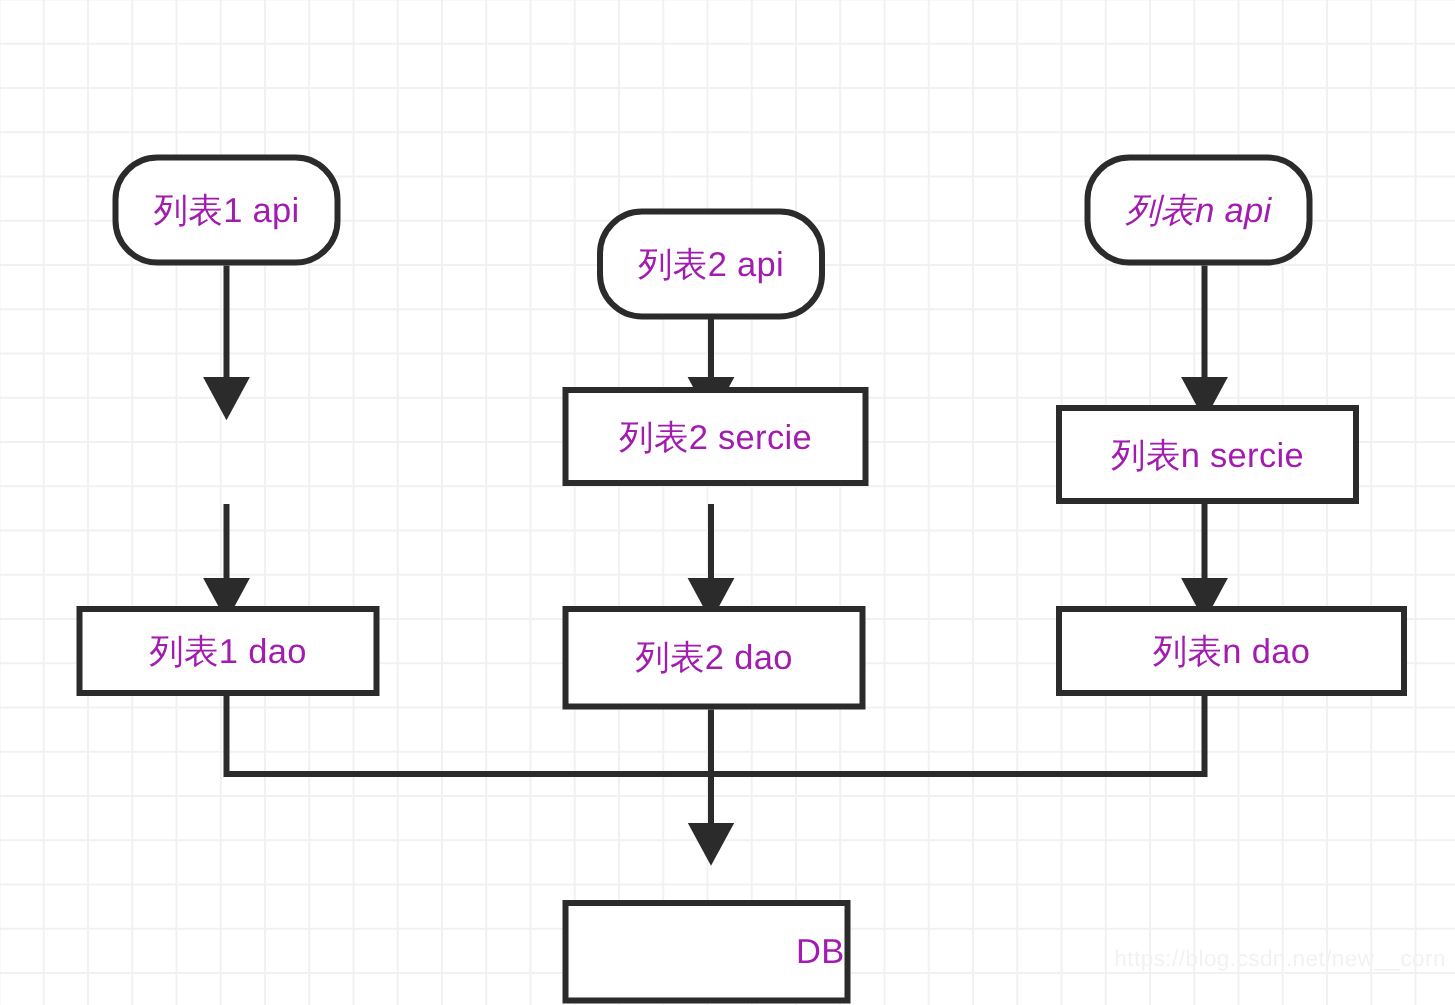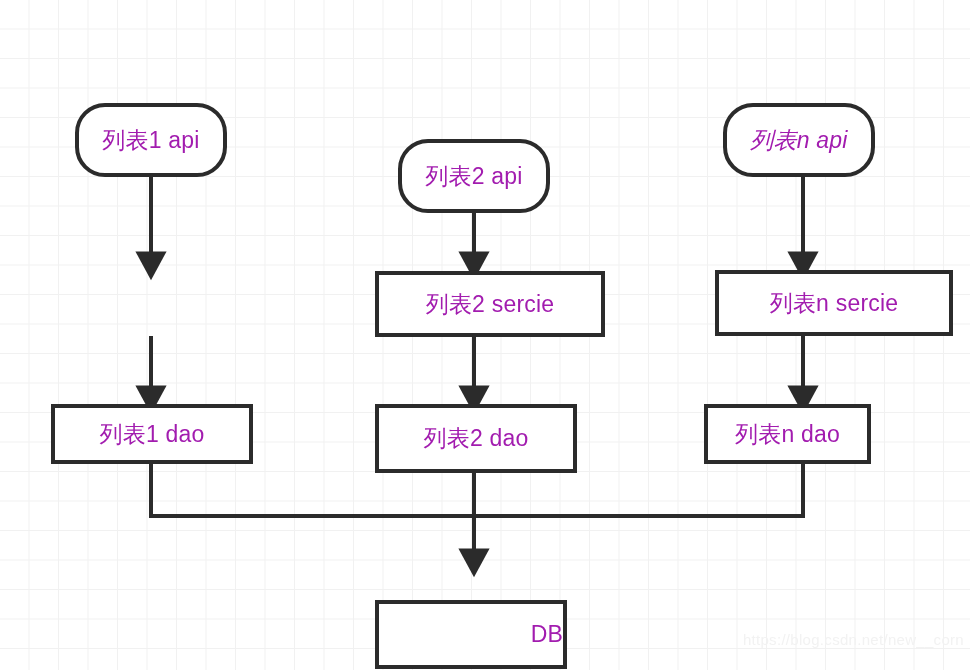--- a/index.html
+++ b/index.html
@@ -92,34 +92,34 @@
   <div class="node rounded" style="left:75px;  top:103px; width:152px; height:74px;">
     <span class="node-label">列表1 api</span>
   </div>
   <div class="node rounded" style="left:398px; top:103px; width:152px; height:74px;margin-top:36px;">
     <span class="node-label">列表2 api</span>
   </div>
   <div class="node rounded" style="left:723px; top:103px; width:152px; height:74px;font-style:italic;">
     <span class="node-label">列表n api</span>
   </div>
 
-  <div class="node" style="left:375px; top:271px; width:230px; height:66px;">
+  <div class="node" style="left:375px; top:258px; width:204px; height:66px;">
     <span class="node-label">列表2 sercie</span>
   </div>
-  <div class="node" style="left:704px; top:270px; width:238px; height:66px;margin-left:11px;">
+  <div class="node" style="left:704px; top:270px; width:202px; height:66px;">
     <span class="node-label">列表n sercie</span>
   </div>
 
   <div class="node" style="left:51px;  top:404px; width:202px; height:60px;text-align:right;">
     <span class="node-label">列表1 dao</span>
   </div>
   <div class="node" style="left:375px; top:404px; width:202px; height:69px;">
     <span class="node-label">列表2 dao</span>
   </div>
-  <div class="node" style="left:704px; top:404px; width:167px; height:60px;">
+  <div class="node" style="left:704px; top:404px; width:234px; height:60px;">
     <span class="node-label">列表n dao</span>
   </div>
 
   <div class="node" style="left:375px; top:600px; width:192px; height:69px;justify-content:flex-end;">
     <span class="node-label">DB</span>
   </div>
 
   <div class="watermark">https://blog.csdn.net/new__corn</div>
 
 </div>

